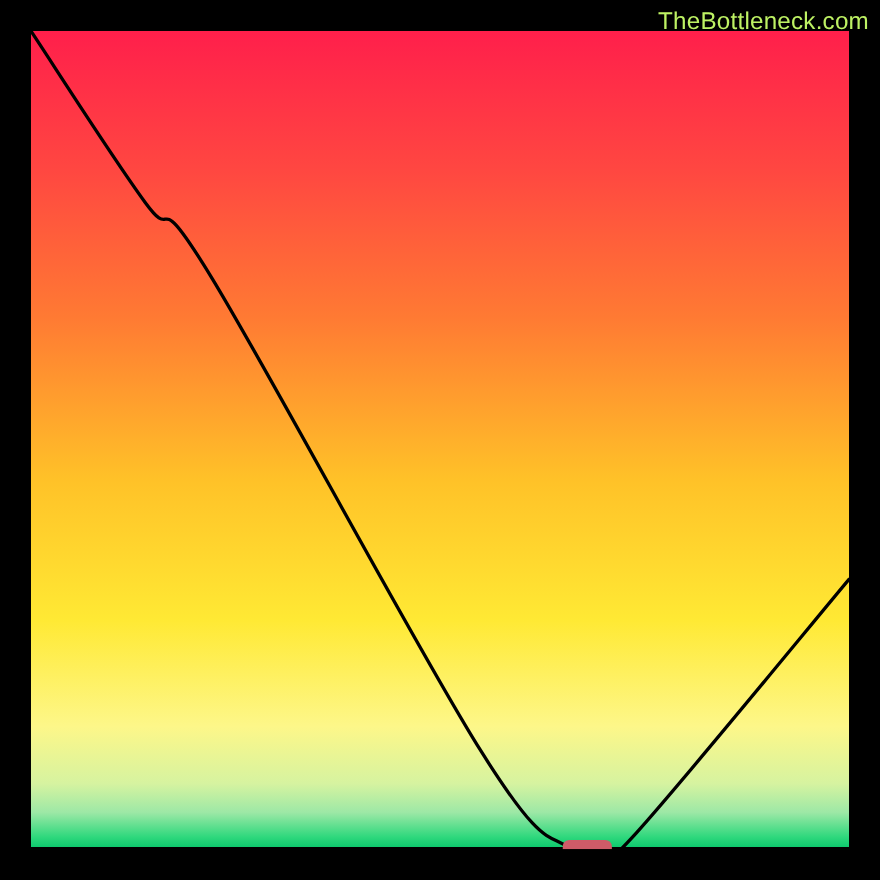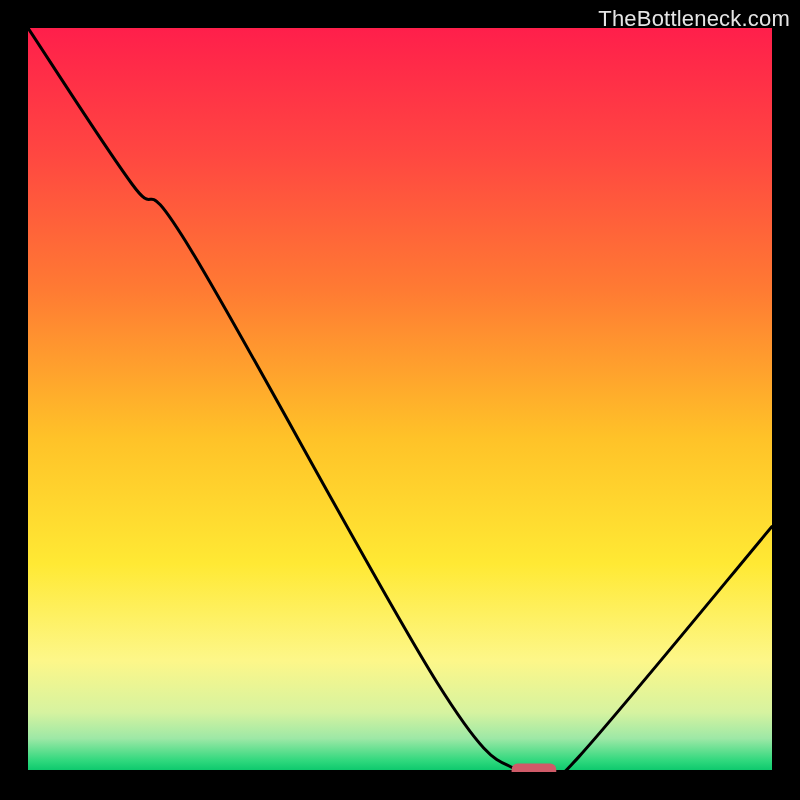--- a/index.html
+++ b/index.html
@@ -22,21 +22,21 @@
     left: 28px;
     top: 28px;
     width: 744px;
     height: 744px;
     overflow: hidden;
   }
   .watermark {
     position: absolute;
     top: 6px;
     right: 10px;
-    color: #e5e5e5;
+    color: #bef264;
     font-size: 22px;
     font-weight: 500;
     letter-spacing: 0.2px;
     user-select: none;
   }
   svg {
     display: block;
   }
 </style>
 </head>

